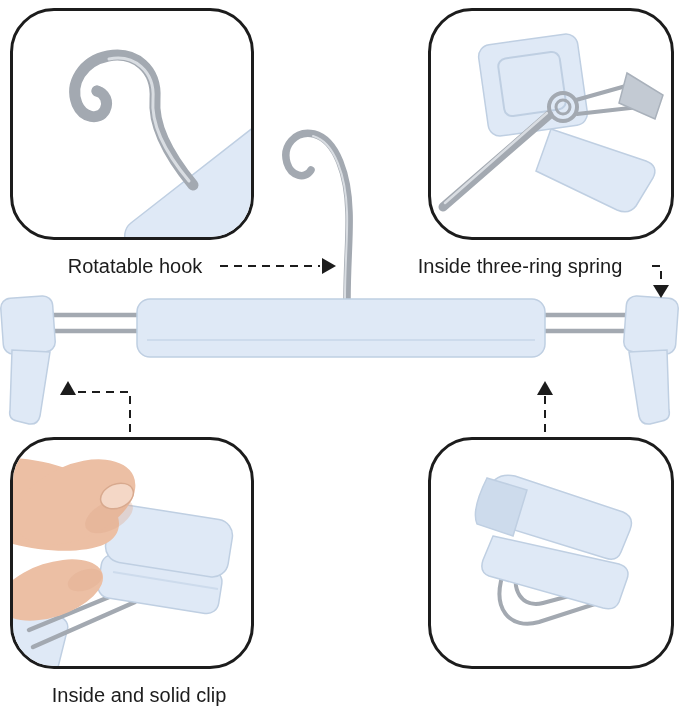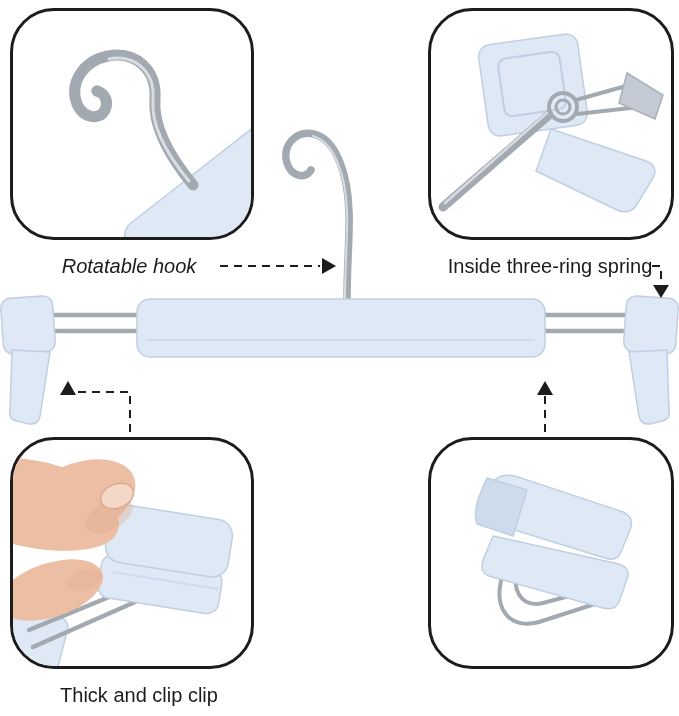--- a/index.html
+++ b/index.html
@@ -29,22 +29,22 @@
   #box-br { left: 428px; top: 437px; width: 240px; height: 226px; }
 
   .label {
     position: absolute;
     font-size: 20px;
     line-height: 24px;
     color: var(--ink, #1c1c1c);
     text-align: center;
     white-space: nowrap;
   }
-  #label-tl { left: 10px;  top: 254px; width: 238px; font-style: italic; }
-  #label-tr { left: 431px; top: 254px; width: 238px; }
+  #label-tl { left: 16px;  top: 254px; width: 238px; }
+  #label-tr { left: 401px; top: 254px; width: 238px; }
   #label-bl { left: 20px;  top: 683px; width: 238px; }
   #label-br { left: 415px; top: 683px; width: 250px; }
 
   
   .plastic { fill: var(--plastic, #dfe9f6); stroke: var(--plastic-edge, #bfcfe2); stroke-width: 1.5; }
   .metal   { stroke: var(--metal, #a3a9b1); fill: none; stroke-linecap: round; }
   .metal-hl{ stroke: var(--metal-hl, #d9dde2); fill: none; stroke-linecap: round; }
   .dash    { stroke: var(--ink, #1c1c1c); stroke-width: 2; fill: none; stroke-dasharray: 8 6; }
   .arrow   { fill: var(--ink, #1c1c1c); }
   .skin       { fill: var(--skin, #ecbfa4); }
@@ -143,15 +143,15 @@
       <path class="metal" stroke-width="4" d="M74,128 C58,170 80,190 108,182 L170,162"></path>
       <path class="metal" stroke-width="4" d="M88,122 C78,152 92,168 112,163 L168,148"></path>
       <path class="plastic" d="M62,96 L188,124 Q200,128 196,139 L188,162 Q184,171 172,168 L58,136 Q48,132 52,120 Z"></path>
       <path class="plastic" d="M58,52 Q62,32 84,36 L192,72 Q204,77 199,90 L190,112 Q186,122 174,118 L64,84 Q52,80 58,52 Z"></path>
       <path d="M56,38 L96,50 L82,96 L46,84 Q40,70 56,38 Z" fill="var(--plastic-shade, #cddbec)" stroke="var(--plastic-edge, #bfcfe2)" stroke-width="1.5"></path>
     </svg>
   </div>
 
   <div class="label" id="label-tl">Rotatable hook</div>
   <div class="label" id="label-tr">Inside three-ring spring</div>
-  <div class="label" id="label-bl">Thick and clip clip</div>
+  <div class="label" id="label-bl">Inside and solid clip</div>
 
 </div>
 
 </body></html>

